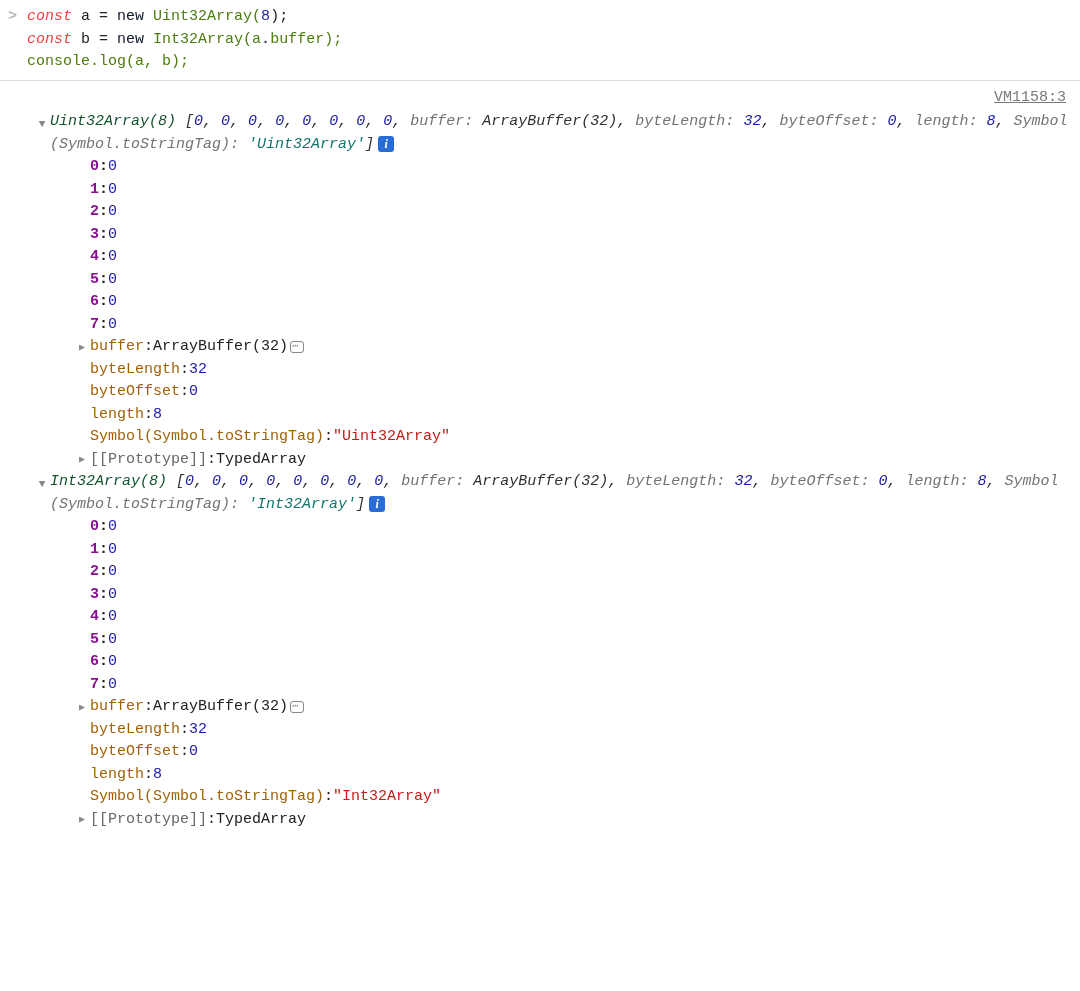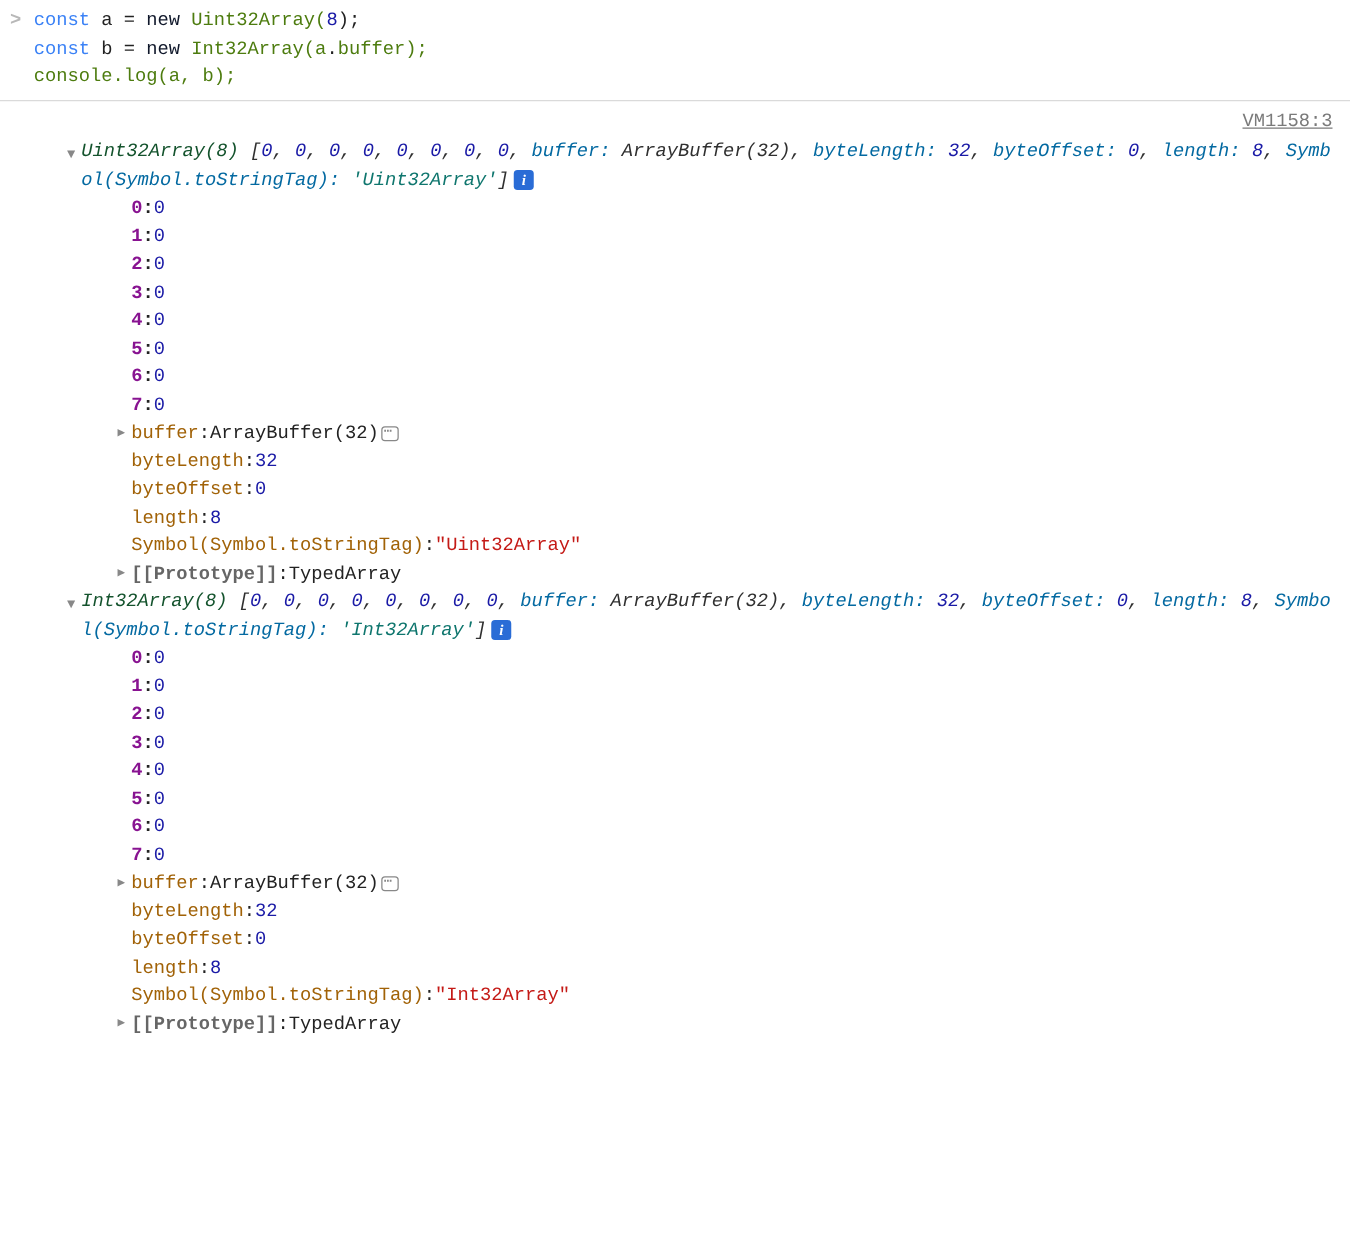--- a/index.html
+++ b/index.html
@@ -17,27 +17,27 @@
       padding: 2px 0 6px 8px;
       border-bottom: 1px solid #dadada;
     }
     .prompt {
       color: #b8b8b8;
       margin-right: 10px;
       user-select: none;
       font-weight: bold;
     }
     .code { white-space: pre; }
-    .kw { color: #3b82f6; }
+    .kw { color: #ef4444; font-style: italic; }
     .new-kw { color: #0f172a; }
     .class-name { color: #4d7c0f; }
     .num { color: #1a1aa6; }
     .dot, .paren, .semi, .comma, .eq, .var { color: #222; }
     
-    .output { padding: 4px 0 0 15px; }
+    .output { padding: 4px 0 0 0; }
     .source-link {
       text-align: right;
       padding: 2px 14px 2px 0;
       color: #7a7a7a;
       text-decoration: underline;
       cursor: pointer;
     }
     .obj-block { padding-left: 34px; }
     .summary-row {
       display: flex;
@@ -59,21 +59,21 @@
     .disclosure.down { transform: none; }
     .summary-text {
       font-style: italic;
       color: #303030;
       flex: 1;
       word-break: break-all;
       padding-right: 8px;
     }
     .token-cls { color: #14532d; font-style: italic; }
     .token-num-i { color: #1a1aa6; font-style: italic; }
-    .token-prop-i { color: #0369a1; }
+    .token-prop-i { color: #737373; }
     .token-str-i { color: #0f766e; font-style: italic; }
     .token-plain-i { color: #303030; font-style: italic; }
     
     .info-badge {
       display: inline-flex;
       vertical-align: middle;
       width: 16px; height: 16px;
       background: #2a6cd6;
       color: #fff;
       border-radius: 3px;
@@ -92,21 +92,21 @@
       width: 16px;
       font-size: 10px;
       color: #888;
       user-select: none;
       display: inline-flex;
       justify-content: center;
       cursor: pointer;
     }
     .prop-key { color: #881391; font-weight: bold; }
     .prop-key-dim { color: #a16207; }
-    .prop-key-internal { color: #666; font-weight: bold; }
+    .prop-key-internal { color: #666; }
     .prop-colon { color: #222; font-weight: bold; }
     .prop-colon-dim { color: #222; }
     .prop-val-num { color: #1a1aa6; }
     .prop-val-obj { color: #222; }
     .prop-val-str { color: #c41a16; }
     .memory-icon {
       display: inline-block;
       border: 1px solid #888;
       border-radius: 3px;
       width: 14px; height: 12px;

